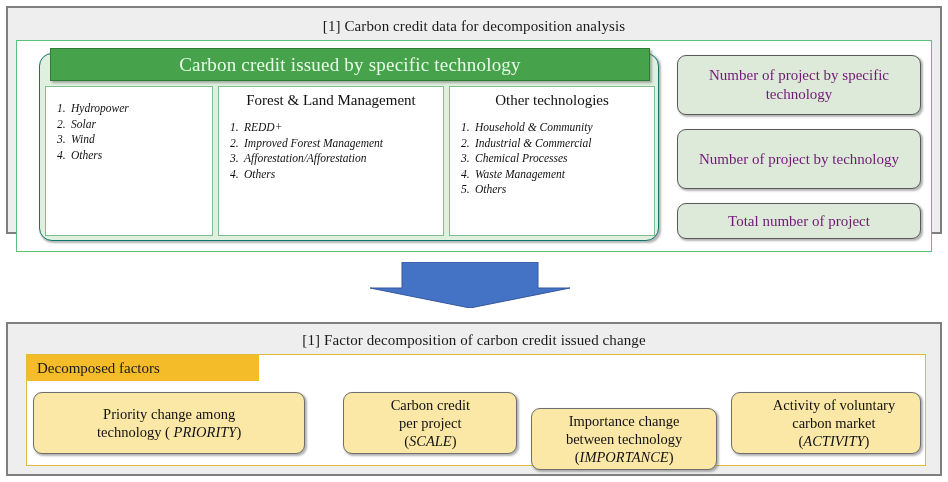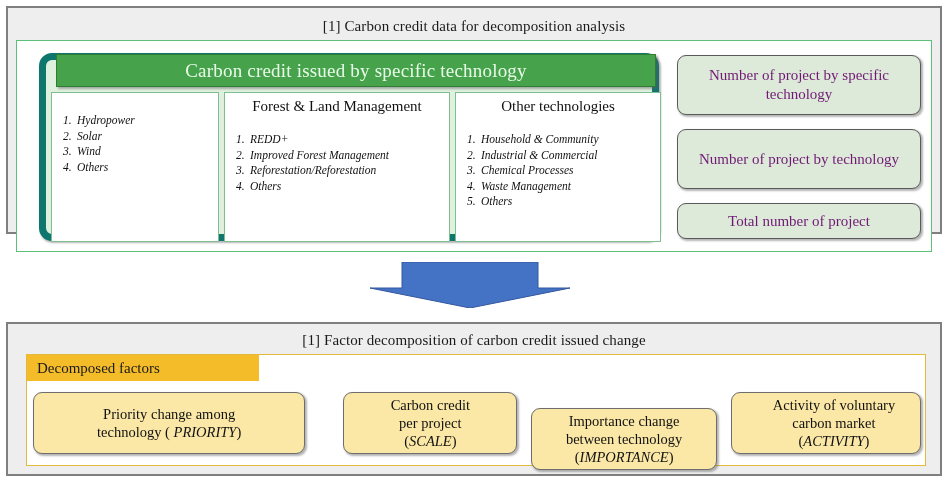--- a/index.html
+++ b/index.html
@@ -47,21 +47,21 @@
     border: 1.5px solid #5cbf7a;
     box-sizing: border-box;
   }
 
   
   #tech-group {
     position: absolute;
     left: 22px; top: 12px;
     width: 620px; height: 188px;
     background: #dff0df;
-    border: 7px solid #0f766e;
+    border: 1px solid #0f766e;
     border-radius: 13px;
     box-sizing: border-box;
     box-shadow: 1.5px 1.5px 2px rgba(90,90,90,0.45);
   }
   #tech-header {
     position: absolute;
     left: 10px; top: -6px;
     width: 600px; height: 33px;
     background: #46a34b;
     border: 1px solid #2f7d34;
@@ -91,21 +91,21 @@
   .tech-col.c2 { width: 226px; }
   .tech-col.c3 { width: 206px; }
   .tech-col-title {
     text-align: center;
     font-size: 15px;
     line-height: 19px;
     color: #111;
     white-space: nowrap;
   }
   .tech-list {
-    margin: 16px 0 0 0;
+    margin: 10px 0 0 0;
     padding: 0 0 0 8px;
     list-style: none;
   }
   .tech-list li {
     font-style: italic;
     font-size: 11.5px;
     line-height: 15.5px;
     color: #111;
     white-space: nowrap;
   }
@@ -217,21 +217,21 @@
               <li><span class="num">3.</span><span>Wind</span></li>
               <li><span class="num">4.</span><span>Others</span></li>
             </ul>
           </div>
 
           <div class="tech-col c2">
             <div class="tech-col-title">Forest &amp; Land Management</div>
             <ul class="tech-list">
               <li><span class="num">1.</span><span>REDD+</span></li>
               <li><span class="num">2.</span><span>Improved Forest Management</span></li>
-              <li><span class="num">3.</span><span>Reforestation/Reforestation</span></li>
+              <li><span class="num">3.</span><span>Afforestation/Afforestation</span></li>
               <li><span class="num">4.</span><span>Others</span></li>
             </ul>
           </div>
 
           <div class="tech-col c3">
             <div class="tech-col-title">Other technologies</div>
             <ul class="tech-list">
               <li><span class="num">1.</span><span>Household &amp; Community</span></li>
               <li><span class="num">2.</span><span>Industrial &amp; Commercial</span></li>
               <li><span class="num">3.</span><span>Chemical Processes</span></li>

